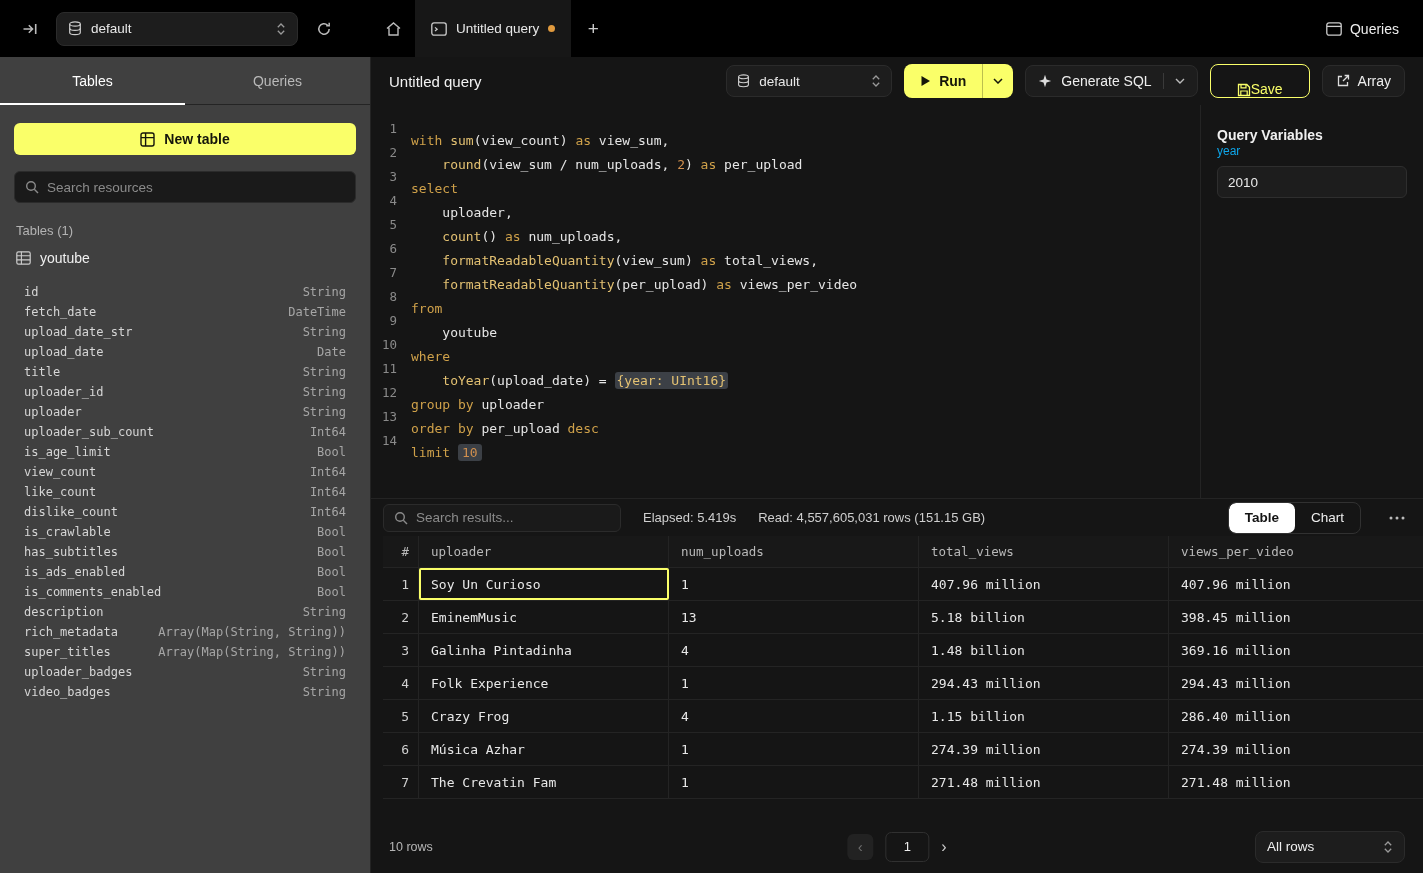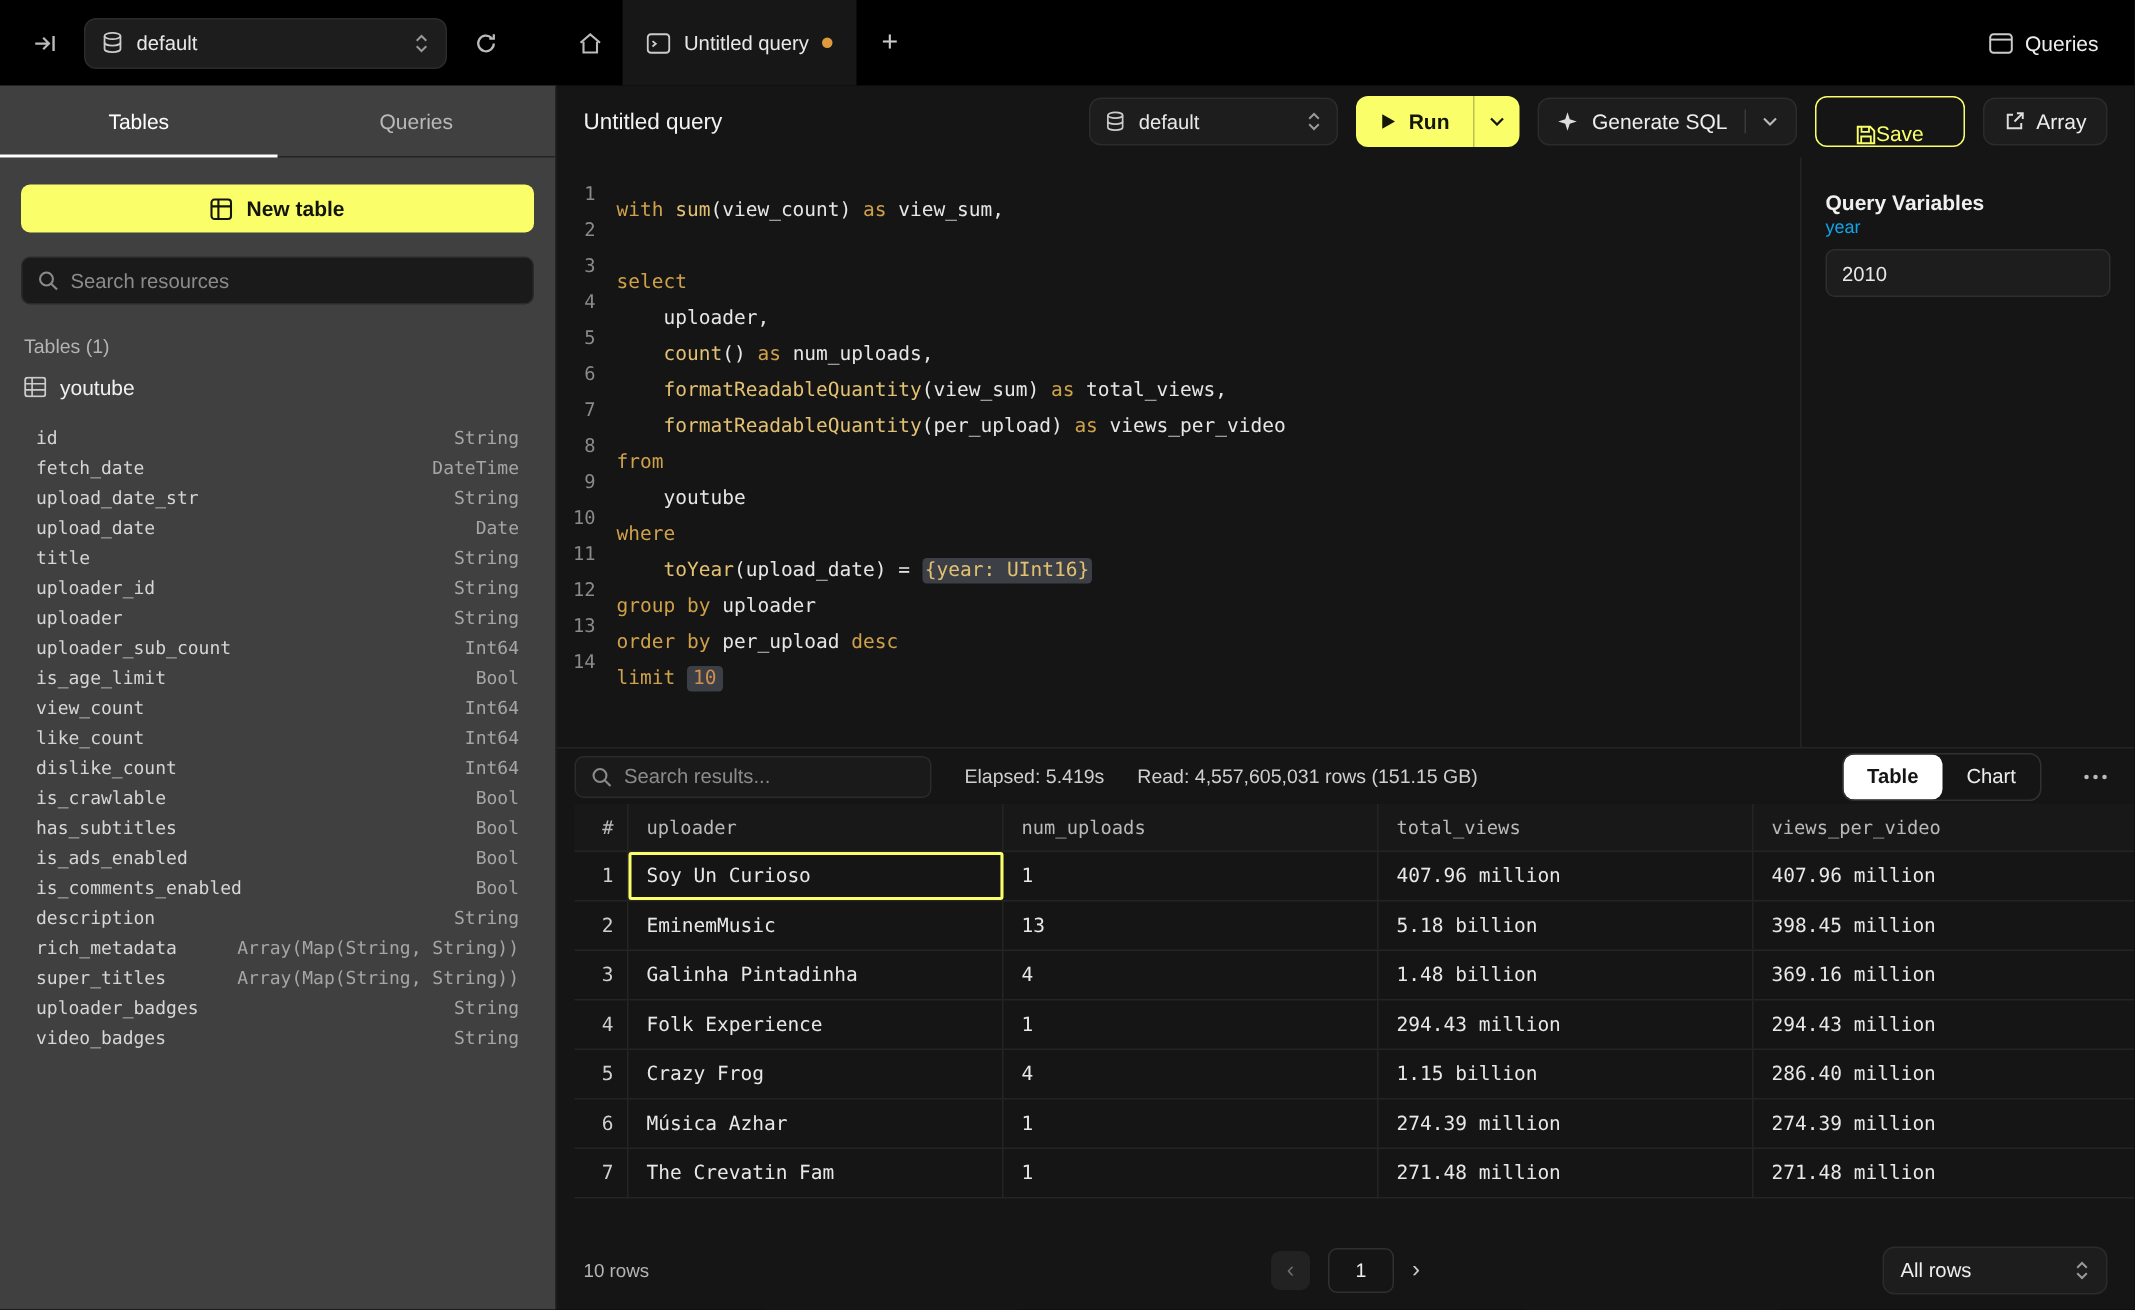--- a/index.html
+++ b/index.html
@@ -365,20 +365,21 @@
 
     <div class="workspace">
       <div class="editor">
         <div>
             <div class="code-line">
               <span class="ln">1</span>
               <span class="code"><span class="kw">with </span><span class="fn">sum</span><span class="pl">(view_count) </span><span class="kw">as </span><span class="pl">view_sum,</span></span>
             </div>
             <div class="code-line">
               <span class="ln">2</span>
+              <span class="code"><span class="pl">    </span><span class="fn">round</span><span class="pl">(view_sum / num_uploads, </span><span class="num">2</span><span class="pl">) </span><span class="kw">as </span><span class="pl">per_upload</span></span>
             </div>
             <div class="code-line">
               <span class="ln">3</span>
               <span class="code"><span class="kw">select</span></span>
             </div>
             <div class="code-line">
               <span class="ln">4</span>
               <span class="code"><span class="pl">    uploader,</span></span>
             </div>
             <div class="code-line">

